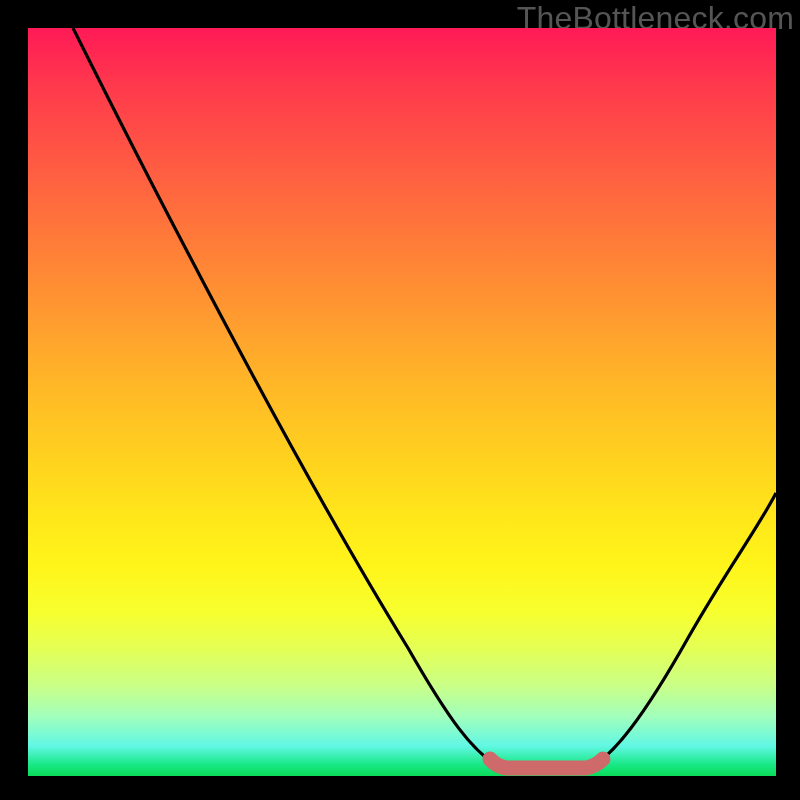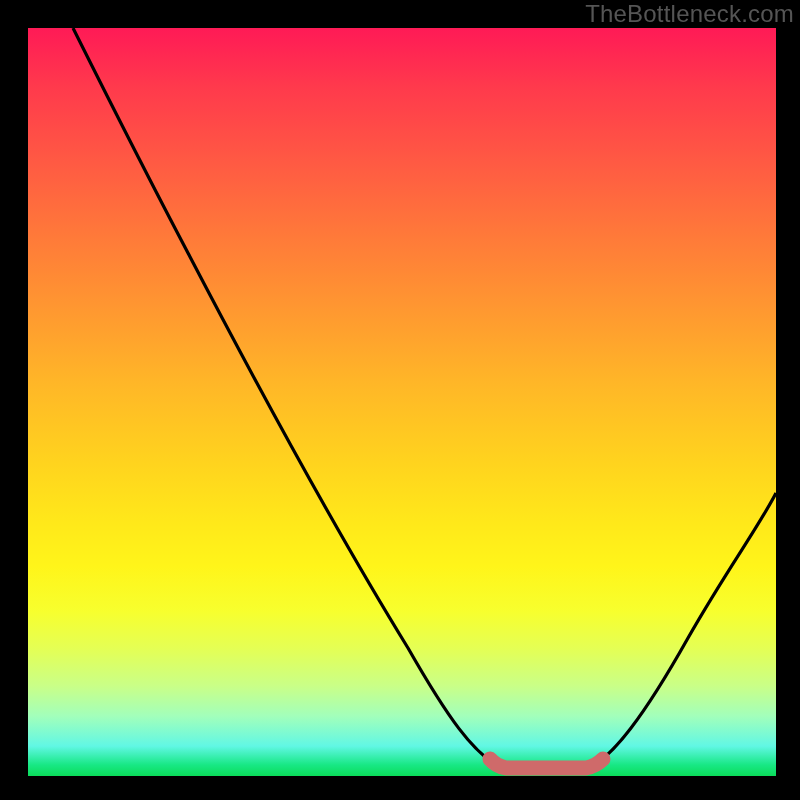--- a/index.html
+++ b/index.html
@@ -40,21 +40,21 @@
       #a2ffbb 92%,
       #61f7e4 96%,
       #18e885 98.5%,
       #0bdc5a 100%
     );
   }
   .watermark {
     position: absolute;
     top: 0px;
     right: 6px;
-    font-size: 24px;
+    font-size: 32px;
     color: #555;
     font-weight: 400;
     letter-spacing: 0.2px;
   }
   svg.curve {
     position: absolute;
     inset: 0;
     width: 100%;
     height: 100%;
   }

